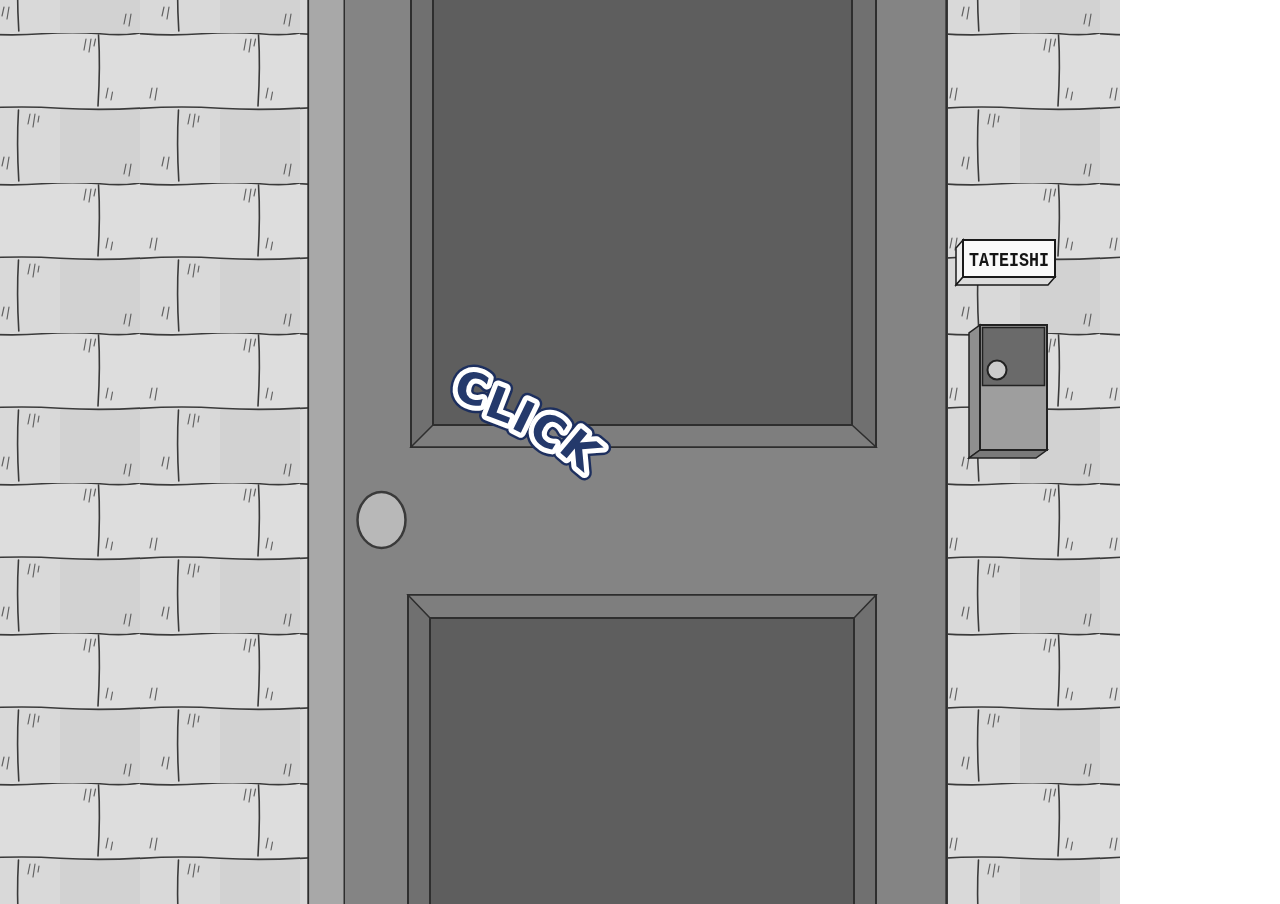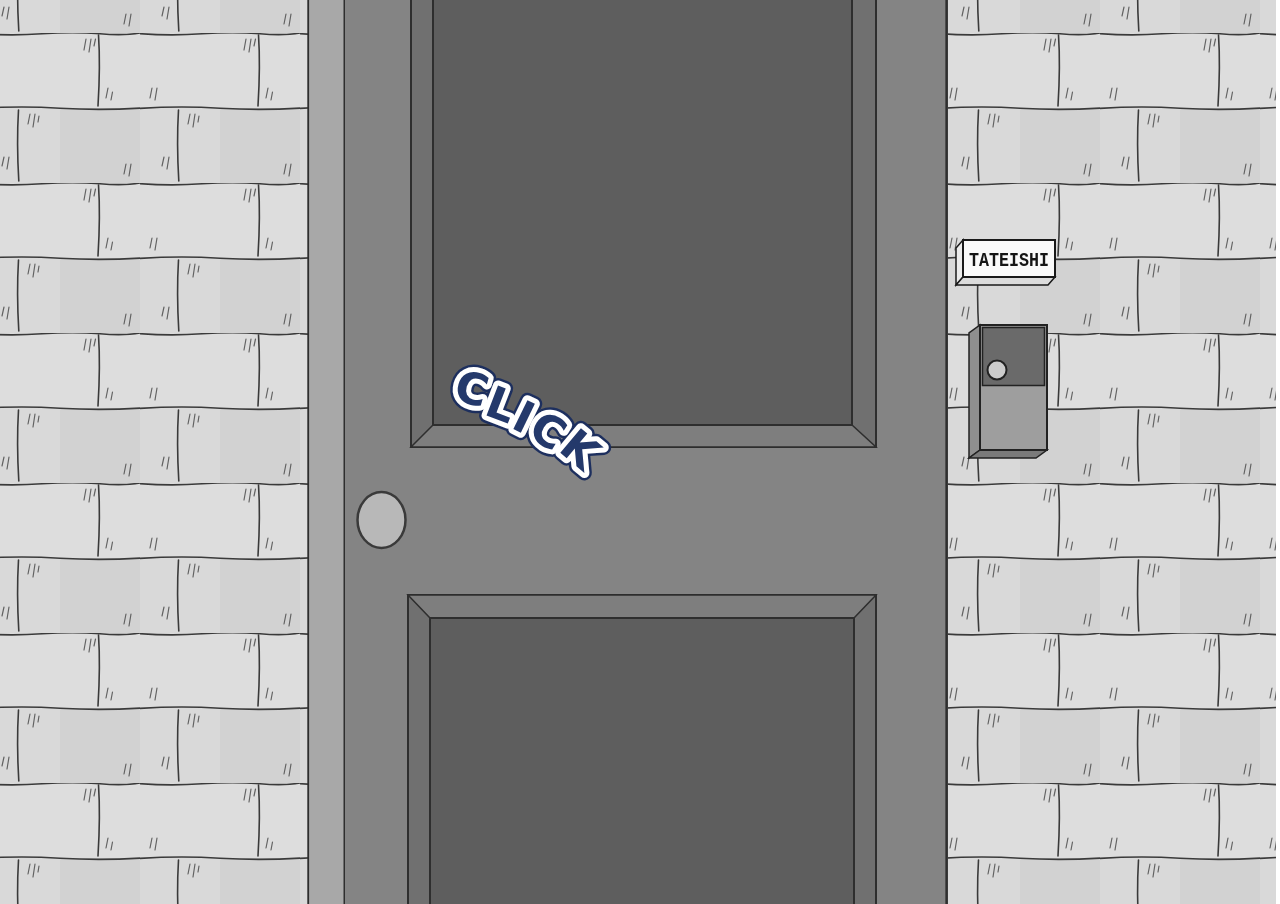--- a/index.html
+++ b/index.html
@@ -1,18 +1,18 @@
 <!DOCTYPE html>
 <html style="--brick: #d9d9d9; --mortar: #3a3a3a; --jamb: #a8a8a8; --door-face: #848484; --bevel-side: #707070; --bevel-lit: #7e7e7e; --panel: #5e5e5e; --outline: #2e2e2e; --knob-fill: #b8b8b8; --knob-edge: #3a3a3a; --plate-bg: #fafafa; --plate-side: #ececec; --plate-bottom: #dcdcdc; --plate-edge: #1a1a1a; --plate-text: #151515; --bell-body: #9e9e9e; --bell-top: #6a6a6a; --bell-side: #8f8f8f; --bell-bottom: #7a7a7a; --bell-button: #cccccc; --bell-edge: #222222; --sfx-fill: #24396b; --sfx-stroke: #ffffff; --sfx-rim: #1d2f5e;"><head>
 <meta charset="utf-8">
 <style>
   html,body{margin:0;padding:0;background:#ffffff;}
   .stage{
     position:relative;
-    width:1276px;height:904px;
+    width:1120px;height:904px;
     overflow:hidden;
     font-family:"Liberation Sans",sans-serif;
   }
   svg{display:block;}
   .plate-text{
     font-family:"Liberation Mono",monospace;
     font-weight:bold;
     font-size:21px;
     fill:var(--plate-text,#151515);
   }

